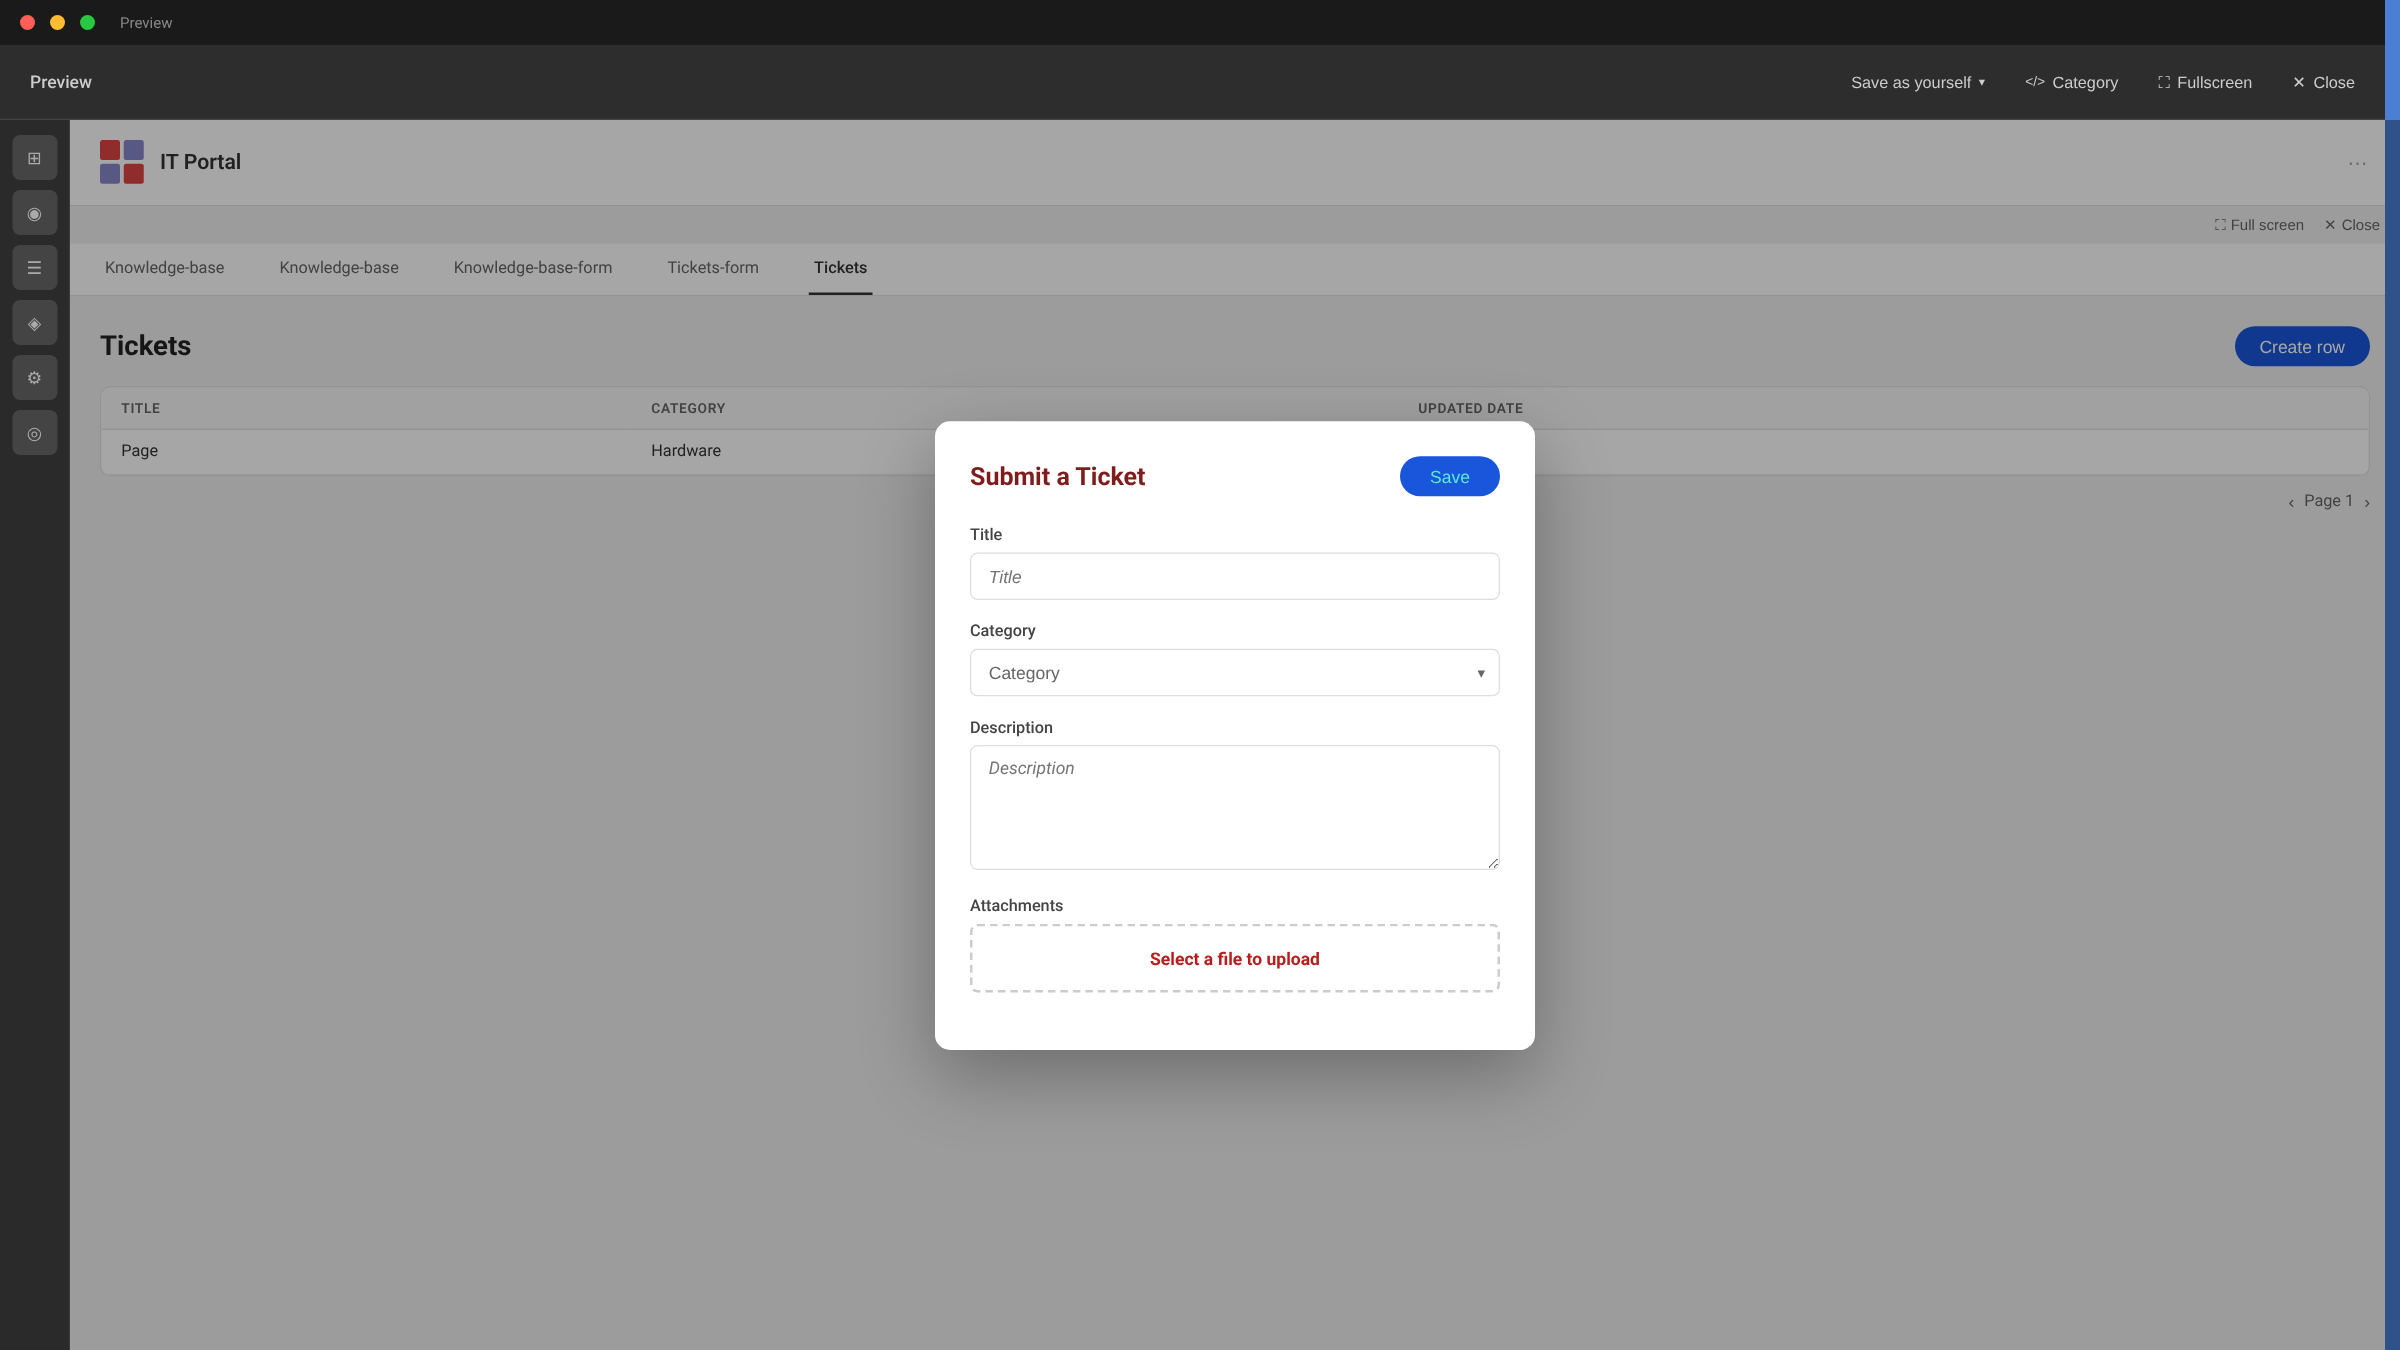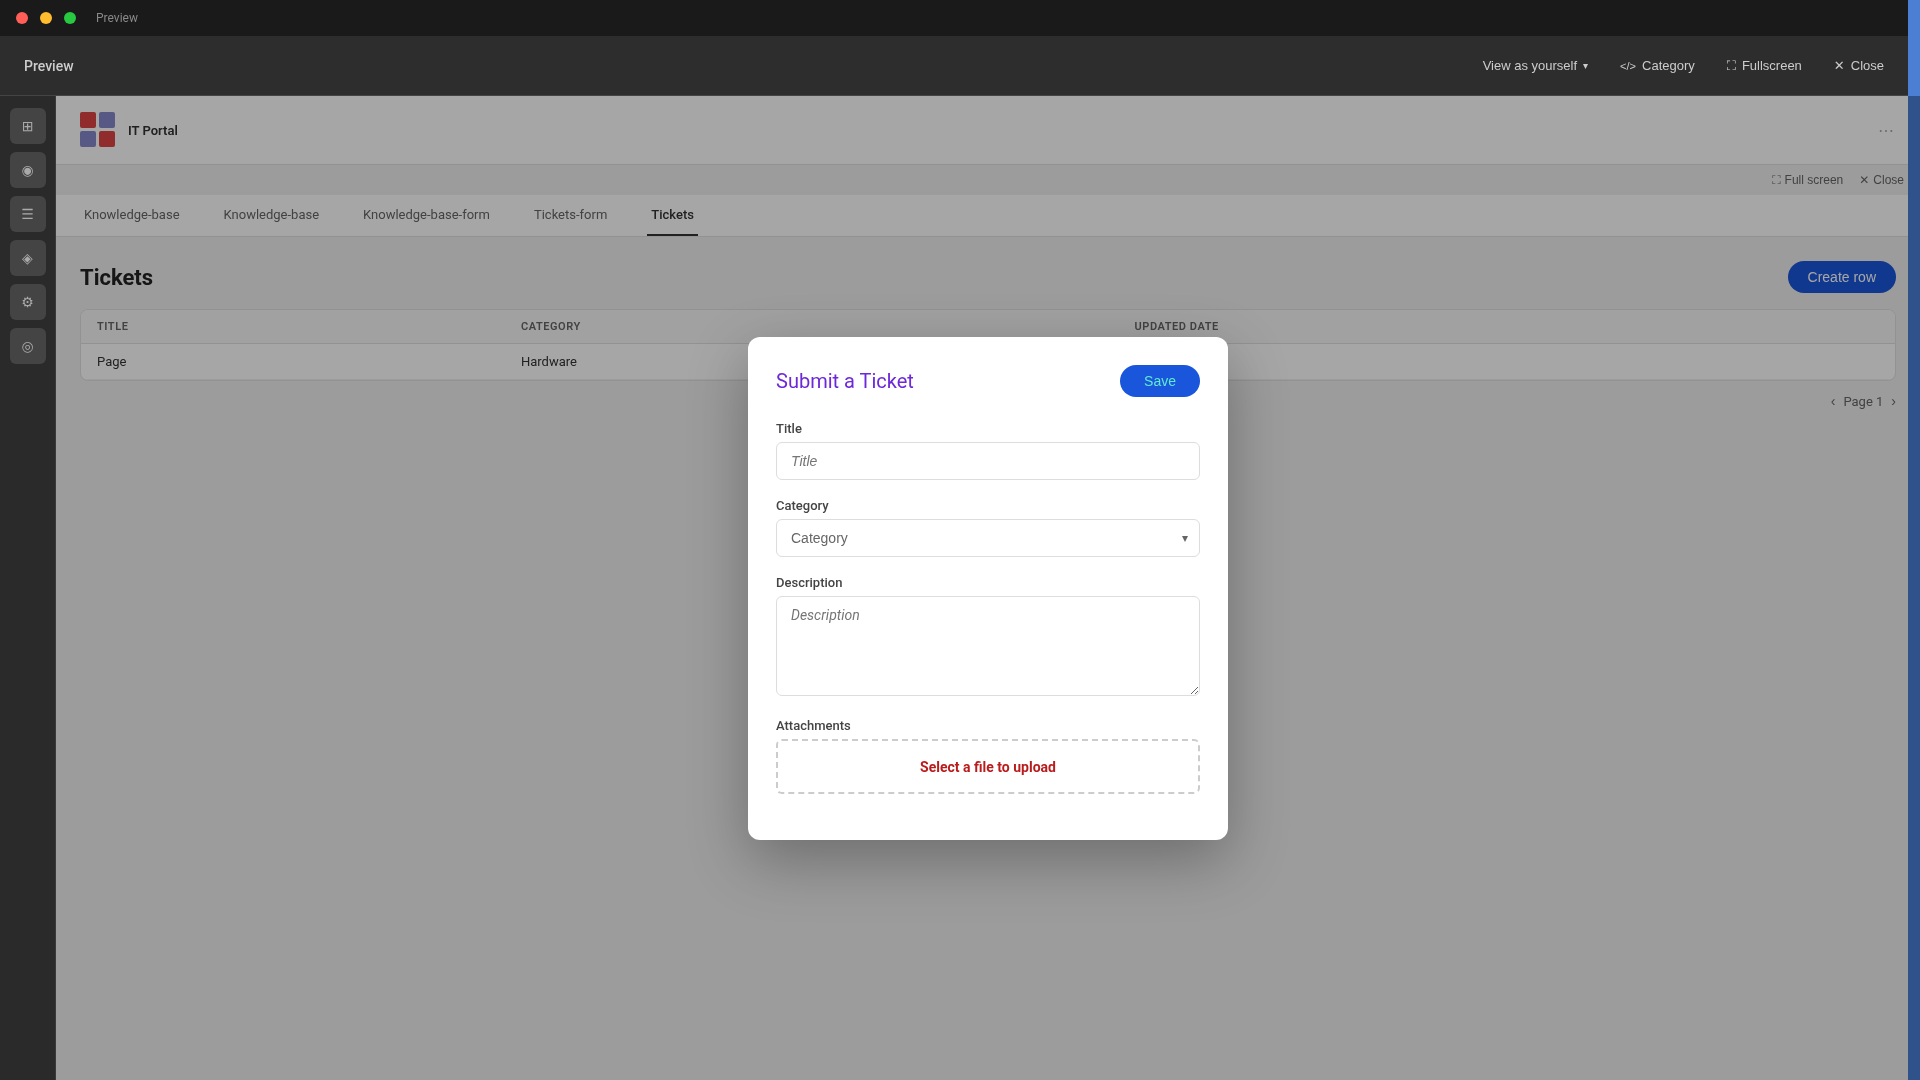--- a/index.html
+++ b/index.html
@@ -97,21 +97,21 @@
     .app-logo { display: flex; align-items: center; gap: 12px; }
     .logo-mark {
       width: 36px; height: 36px;
       display: grid; grid-template-columns: 1fr 1fr; gap: 2px;
     }
     .logo-sq { width: 16px; height: 16px; border-radius: 2px; }
     .logo-sq.tl { background: #d44; }
     .logo-sq.tr { background: #88c; }
     .logo-sq.bl { background: #88c; }
     .logo-sq.br { background: #d44; }
-    .app-title { font-size: 13px; font-weight: 600; color: #333; }
+    .app-title { font-size: 17px; font-weight: 600; color: #333; }
     .app-header-right { display: flex; align-items: center; gap: 8px; }
     .dots-icon { color: #aaa; font-size: 16px; letter-spacing: 2px; }
 
     
     .nav-tabs {
       background: #fff;
       padding: 0 24px;
       display: flex;
       gap: 36px;
       border-bottom: 1px solid #e0e0e0;
@@ -199,21 +199,21 @@
       border-radius: 12px;
       width: 480px;
       padding: 28px;
       box-shadow: 0 20px 60px rgba(0,0,0,0.3);
       position: relative;
     }
     .modal-header {
       display: flex; align-items: center; justify-content: space-between;
       margin-bottom: 24px;
     }
-    .modal-title { font-size: 20px; font-weight: 400; color: #6d28d9; }
+    .modal-title { font-size: 20px; font-weight: 700; color: #7f1d1d; }
     .modal-save-btn {
       background: #1a56db; color: #5eead4;
       border: none; border-radius: 20px;
       padding: 8px 24px; font-size: 14px; font-weight: 500; cursor: pointer;
     }
 
     
     .form-group { margin-bottom: 18px; }
     .form-label { font-size: 13px; color: #444; margin-bottom: 6px; display: block; font-weight: 500; }
     .form-input {
@@ -263,21 +263,21 @@
   <span class="os-bar-dot red"></span>
   <span class="os-bar-dot yellow"></span>
   <span class="os-bar-dot green"></span>
   <span class="os-bar-text">Preview</span>
 </div>
 
 <div class="preview-bar">
   <span class="preview-title">Preview</span>
   <div class="preview-actions">
     <button class="preview-action-btn">
-      <span>View as yourself</span>
+      <span>Save as yourself</span>
       <span class="chevron">▾</span>
     </button>
     <button class="preview-action-btn">
       <span style="font-size:11px;">&lt;/&gt;</span>
       <span>Category</span>
     </button>
     <button class="preview-action-btn">
       <span>⛶</span>
       <span>Fullscreen</span>
     </button>

